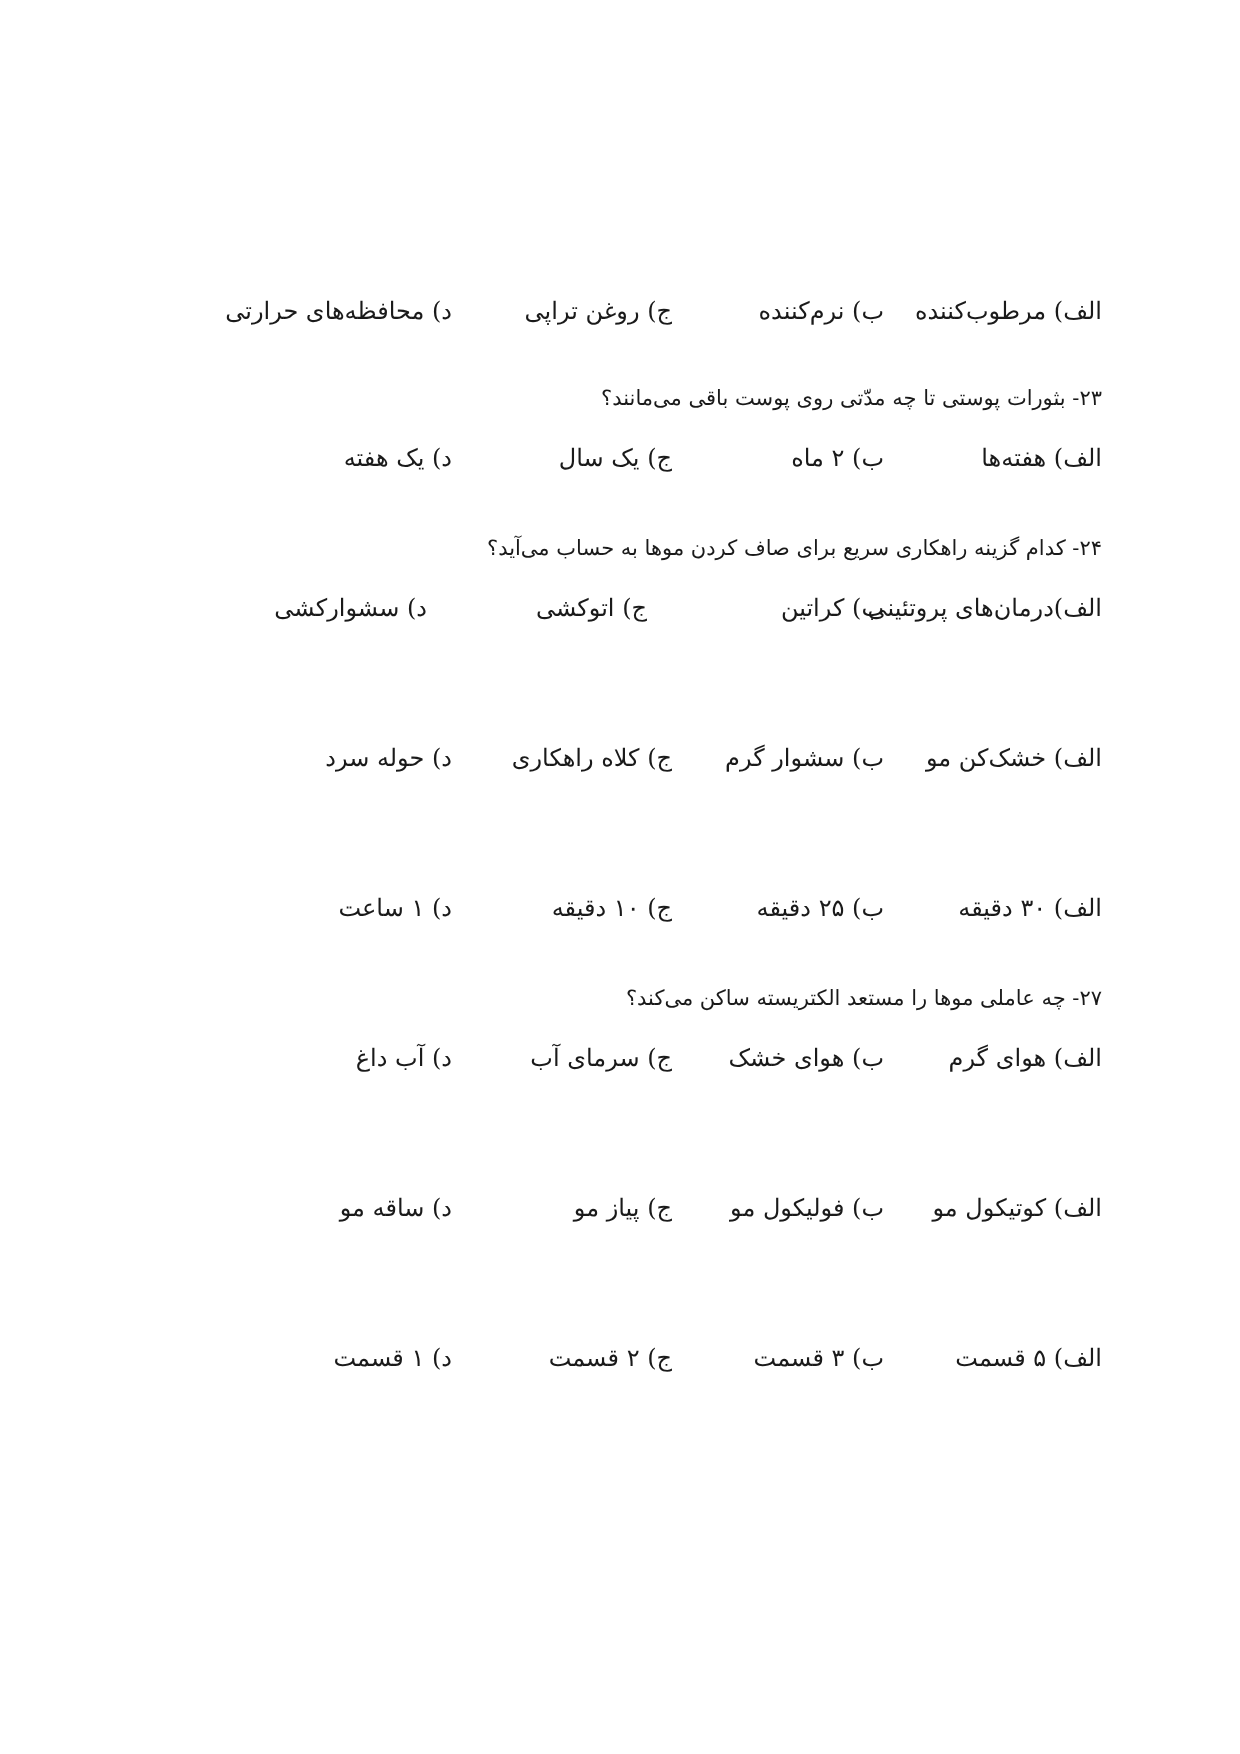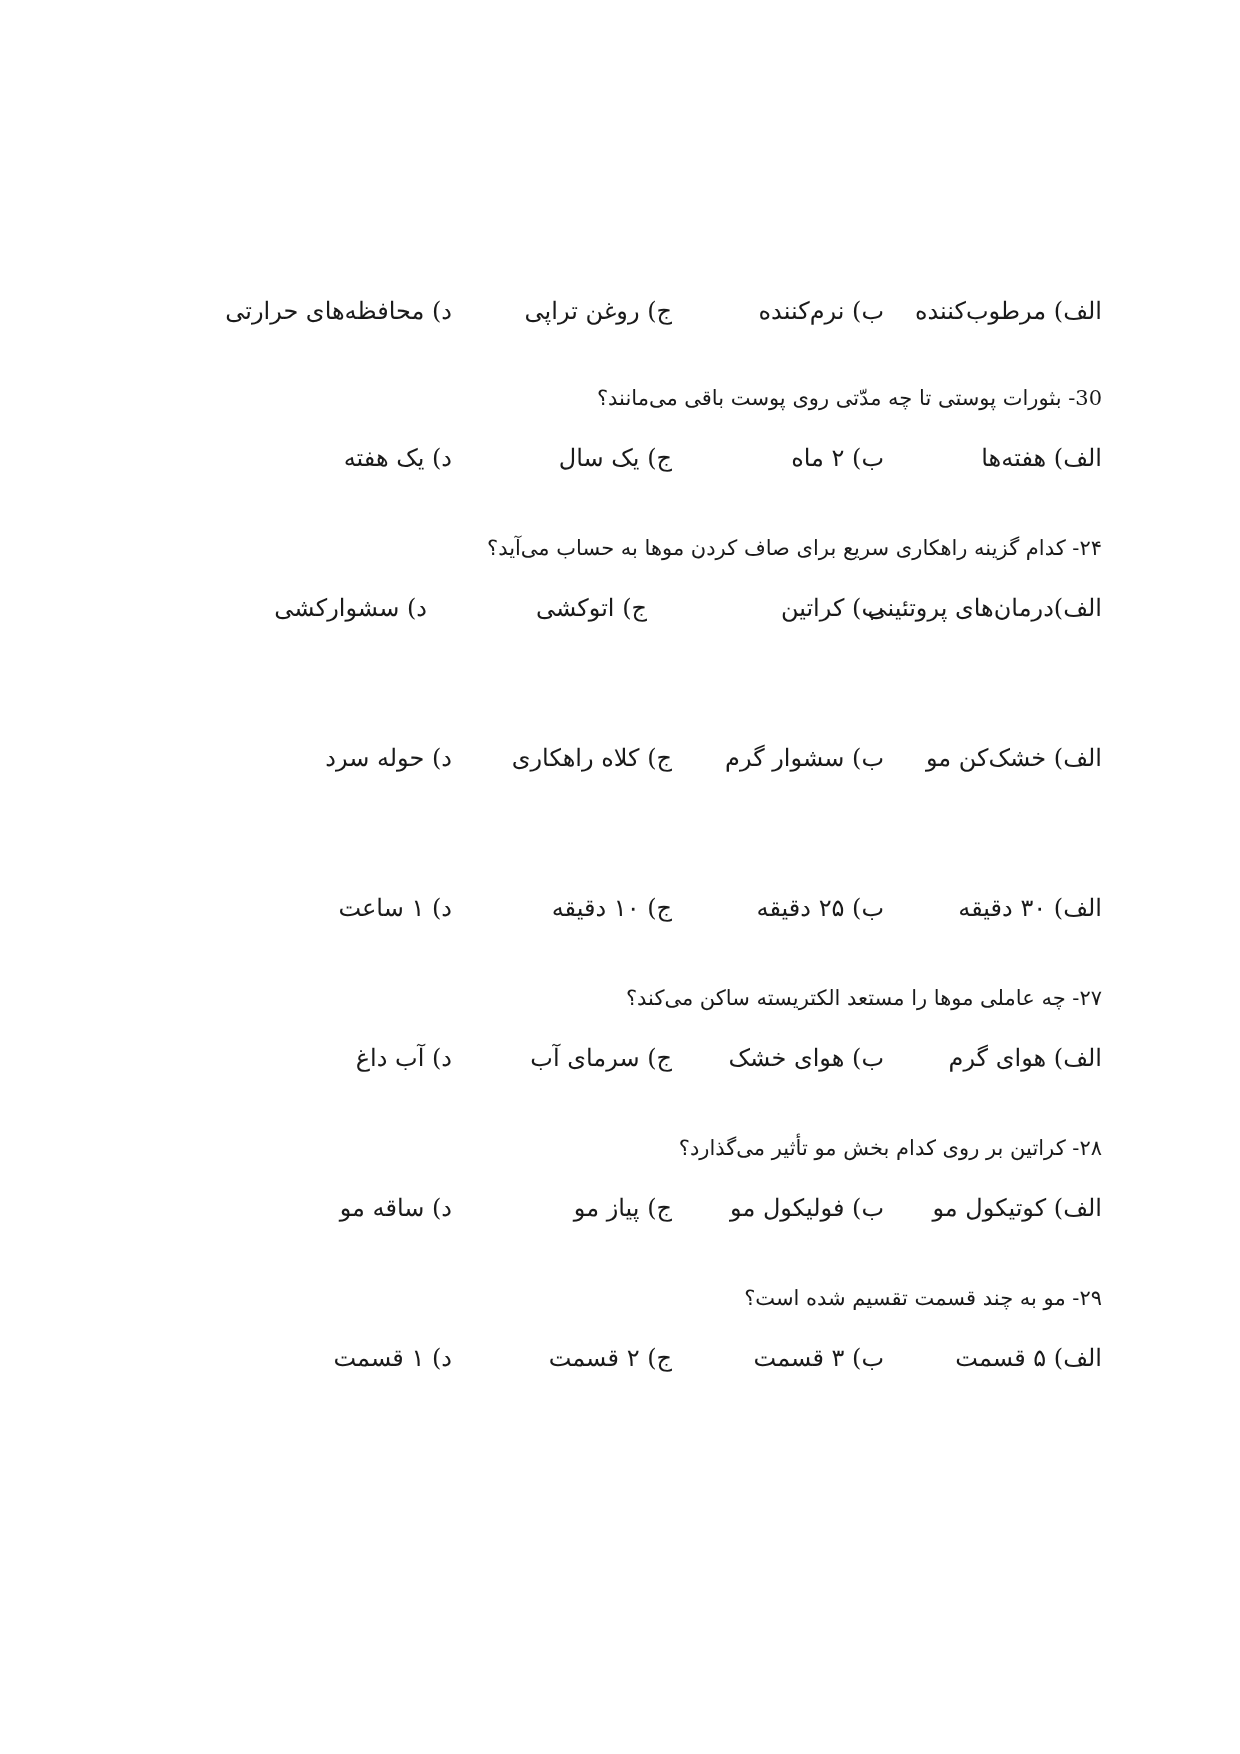--- a/index.html
+++ b/index.html
@@ -20,21 +20,21 @@
 <div class="page">
 
   <div class="row" style="top:291px;">
     <span class="opt a">الف) مرطوب‌کننده</span>
     <span class="opt b">ب) نرم‌کننده</span>
     <span class="opt c">ج) روغن تراپی</span>
     <span class="opt d">د) محافظه‌های حرارتی</span>
   </div>
 
   <div class="row" style="top:378px;">
-    <span class="qtext">30- بثورات پوستی تا چه مدّتی روی پوست باقی می‌مانند؟</span>
+    <span class="qtext">۲۳- بثورات پوستی تا چه مدّتی روی پوست باقی می‌مانند؟</span>
   </div>
   <div class="row" style="top:438px;">
     <span class="opt a">الف) هفته‌ها</span>
     <span class="opt b">ب) ۲ ماه</span>
     <span class="opt c">ج) یک سال</span>
     <span class="opt d">د) یک هفته</span>
   </div>
 
   <div class="row" style="top:528px;">
     <span class="qtext">۲۴- کدام گزینه راهکاری سریع برای صاف کردن موها به حساب می‌آید؟</span>
@@ -63,33 +63,27 @@
   <div class="row" style="top:978px;">
     <span class="qtext">۲۷- چه عاملی موها را مستعد الکتریسته ساکن می‌کند؟</span>
   </div>
   <div class="row" style="top:1038px;">
     <span class="opt a">الف) هوای گرم</span>
     <span class="opt b">ب) هوای خشک</span>
     <span class="opt c">ج) سرمای آب</span>
     <span class="opt d">د) آب داغ</span>
   </div>
 
-  <div class="row" style="top:1128px;">
-    <span class="qtext">۲۸- کراتین بر روی کدام بخش مو تأثیر می‌گذارد؟</span>
-  </div>
   <div class="row" style="top:1188px;">
     <span class="opt a">الف) کوتیکول مو</span>
     <span class="opt b">ب) فولیکول مو</span>
     <span class="opt c">ج) پیاز مو</span>
     <span class="opt d">د) ساقه مو</span>
   </div>
 
-  <div class="row" style="top:1278px;">
-    <span class="qtext">۲۹- مو به چند قسمت تقسیم شده است؟</span>
-  </div>
   <div class="row" style="top:1338px;">
     <span class="opt a">الف) ۵ قسمت</span>
     <span class="opt b">ب) ۳ قسمت</span>
     <span class="opt c">ج) ۲ قسمت</span>
     <span class="opt d">د) ۱ قسمت</span>
   </div>
 
 </div>
 
 </body></html>

